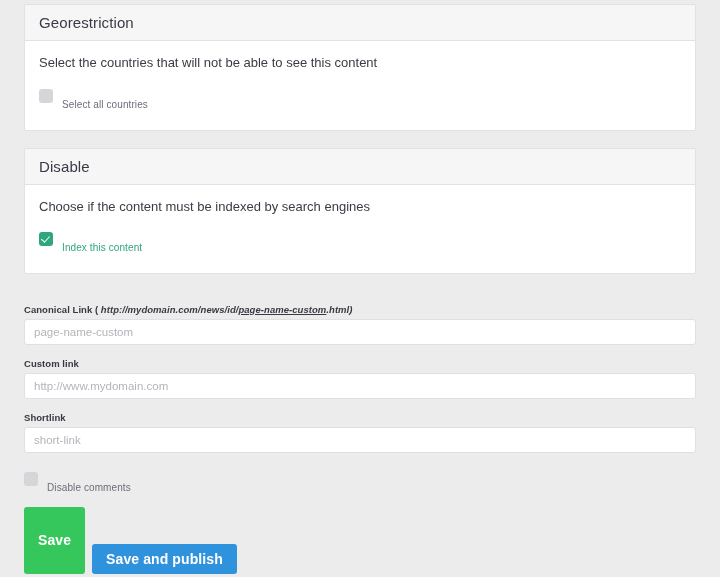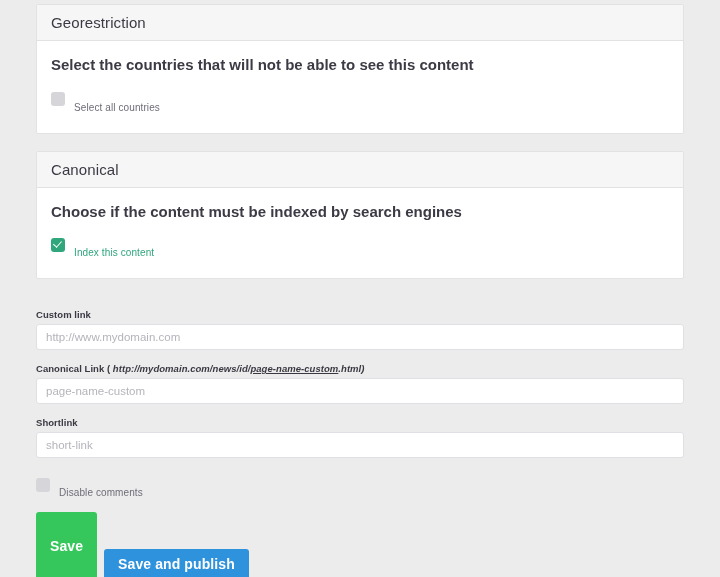--- a/index.html
+++ b/index.html
@@ -13,21 +13,21 @@
     font-family: "Liberation Sans", sans-serif;
     color: #32313a;
     overflow: hidden;
   }
 
   .page {
     position: relative;
     width: 720px;
     height: 577px;
     box-sizing: border-box;
-    padding: 0 36px;
+    padding: 0 24px;
   }
 
   
   .panel {
     background: #ffffff;
     border: 1px solid #e2e2e4;
     border-radius: 2px;
     box-sizing: border-box;
   }
   .panel-header {
@@ -56,25 +56,24 @@
     font-weight: 700;
     padding-right: 2px;
     cursor: pointer;
     user-select: none;
   }
   .panel-body {
     padding: 14px 14px 20px 14px;
   }
 
   .help-text {
-    font-size: 15px;
+    font-size: 13px;
     color: #3c3b45;
     margin: 0 0 10px 0;
     line-height: 1.3;
-    font-weight: bold;
   }
 
   
   .text-input {
     display: block;
     width: 100%;
     box-sizing: border-box;
     height: 26px;
     border: 1px solid #d9d9dd;
     border-radius: 3px;
@@ -192,42 +191,42 @@
         <span class="cbox"></span>
         <span class="cbox-label">Select all countries</span>
       </div>
     </div>
   </section>
 
   <div class="gap-md"></div>
 
   <section class="panel">
     <div class="panel-header">
-      <span class="panel-title">Canonical</span>
+      <span class="panel-title">Disable</span>
     </div>
     <div class="panel-body">
       <p class="help-text">Choose if the content must be indexed by search engines</p>
       <div class="checkrow" style="margin-top:2px;">
         <span class="cbox checked"></span>
         <span class="cbox-label accent">Index this content</span>
       </div>
     </div>
   </section>
 
   <div class="gap-md"></div>
 
 
   <div class="field">
+    <div class="field-label"><span>Canonical Link ( </span><span class="hint"><span>http://mydomain.com/news/id/</span><u>page-name-custom</u><span>.html)</span></span></div>
+    <input class="text-input" type="text" placeholder="page-name-custom" style="">
+  </div>
+
+  <div class="field">
     <div class="field-label">Custom link</div>
     <input class="text-input" type="text" placeholder="http://www.mydomain.com" style="">
-  </div>
-
-  <div class="field">
-    <div class="field-label"><span>Canonical Link ( </span><span class="hint"><span>http://mydomain.com/news/id/</span><u>page-name-custom</u><span>.html)</span></span></div>
-    <input class="text-input" type="text" placeholder="page-name-custom" style="">
   </div>
 
   <div class="field">
     <div class="field-label">Shortlink</div>
     <input class="text-input" type="text" placeholder="short-link" style="">
   </div>
 
   <div class="checkrow" style="margin-top:13px;">
     <span class="cbox"></span>
     <span class="cbox-label">Disable comments</span>

